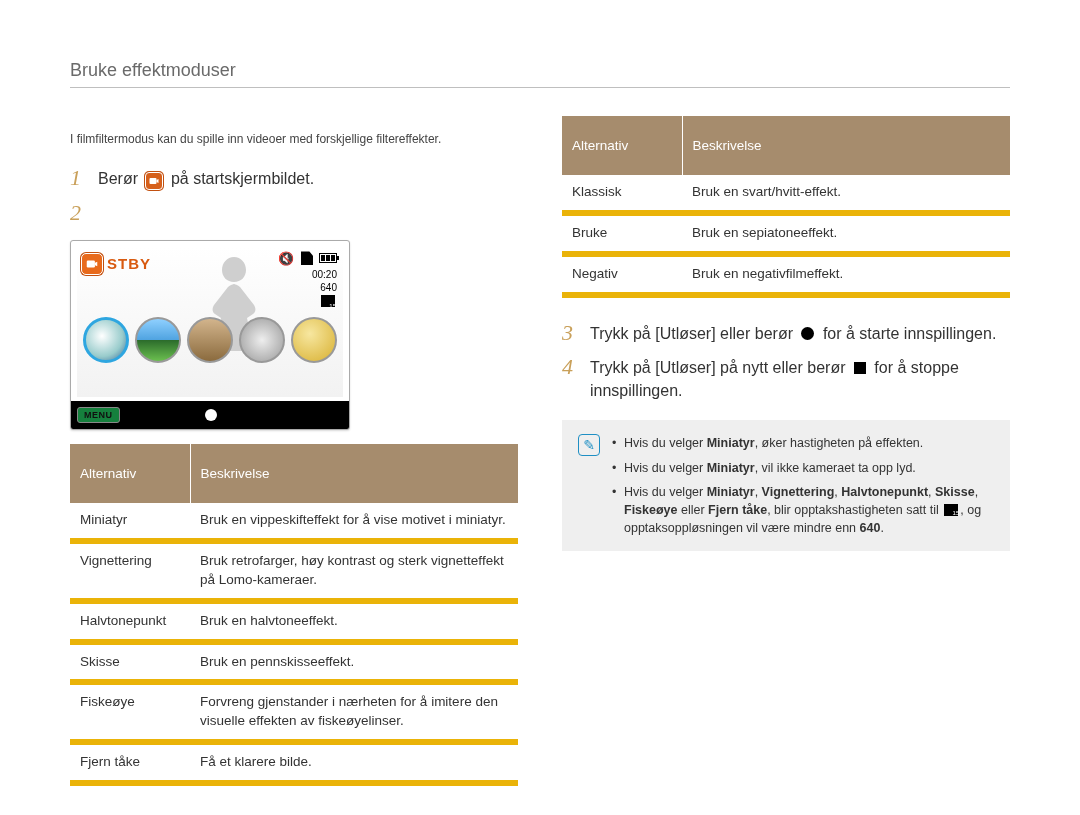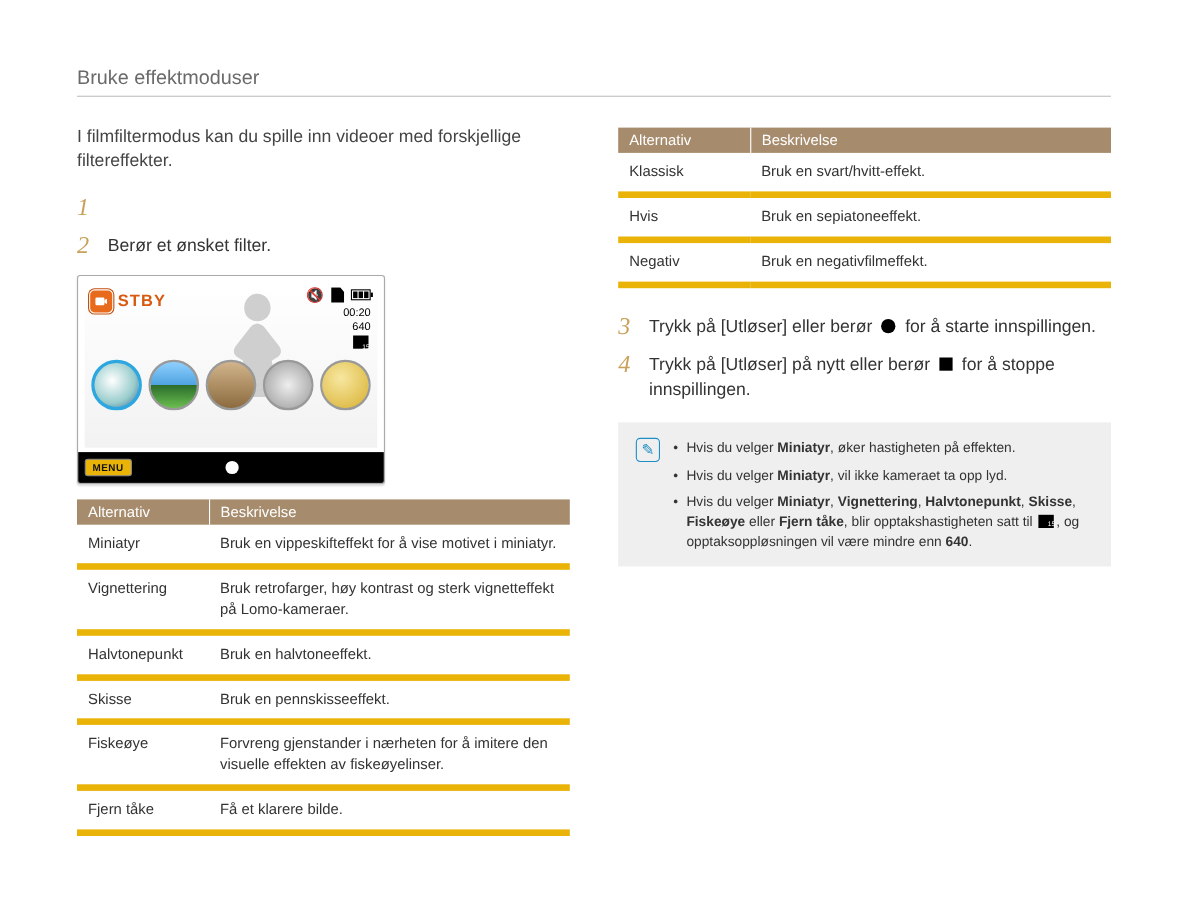--- a/index.html
+++ b/index.html
@@ -3,21 +3,21 @@
 <meta charset="utf-8">
 <style>
   * { box-sizing: border-box; margin: 0; padding: 0; }
   html, body { width: 1080px; height: 815px; background: #fff; font-family: Arial, Helvetica, sans-serif; color: #333; }
   .page { width: 1080px; height: 636px; padding: 60px 70px 30px 70px; position: relative; }
   .breadcrumb { font-size: 18px; color: #6a6a6a; font-weight: 300; }
   .hr { border: none; border-top: 1px solid #bfbfbf; margin-top: 6px; margin-bottom: 26px; }
   .cols { display: flex; gap: 44px; }
   .col { flex: 1 1 50%; min-width: 0; }
   h2.title { color: #2ea6e0; font-weight: 400; font-size: 26px; margin-bottom: 8px; }
-  p.intro { font-size: 16px; color: #444; line-height: 1.35; margin-bottom: 18px; }
+  p.intro { font-size: 12px; color: #444; line-height: 1.35; margin-bottom: 18px; margin-top: 17px; }
   .steps { display: flex; flex-direction: column; gap: 8px; margin-bottom: 14px; }
   .step { display: flex; align-items: flex-start; gap: 10px; font-size: 16px; color: #333; line-height: 1.45; }
   .step .num { color: #c9a05a; font-size: 22px; font-style: italic; font-family: Georgia, 'Times New Roman', serif; min-width: 18px; line-height: 1.2; }
   .step .txt { flex: 1; padding-top: 2px; }
   .step .txt b { font-weight: 400; }
   .inline-icon { display: inline-flex; vertical-align: -3px; width: 18px; height: 18px; border-radius: 4px; background: #d6601b; border: 1px solid #fff; box-shadow: 0 0 0 1px #c25010; align-items: center; justify-content: center; margin: 0 3px; }
   .inline-icon svg { width: 12px; height: 12px; }
   .dot { display: inline-block; width: 13px; height: 13px; background: #000; border-radius: 50%; vertical-align: -1px; margin: 0 4px; }
   .sq { display: inline-block; width: 12px; height: 12px; background: #000; vertical-align: -1px; margin: 0 4px; }
 
@@ -34,26 +34,26 @@
   .battery { width: 18px; height: 10px; border: 1.5px solid #000; position: relative; }
   .battery:after { content: ""; position: absolute; right: -3px; top: 2px; width: 2px; height: 4px; background: #000; }
   .battery .lvl { display:flex; gap:1px; padding:1px; height:100%; }
   .battery .lvl span { flex:1; background:#000; }
   .sd { width: 12px; height: 14px; background: #000; clip-path: polygon(0 0, 70% 0, 100% 30%, 100% 100%, 0 100%); display:inline-block; }
   .mute { font-size: 13px; }
   .thumbs { position: absolute; left: 6px; right: 6px; bottom: 34px; display: flex; justify-content: space-between; align-items: center; gap: 4px; }
   .thumb { width: 46px; height: 46px; border-radius: 50%; border: 2px solid #999; background: #ddd center/cover; overflow: hidden; display: flex; align-items: center; justify-content: center; }
   .thumb.sel { border: 3px solid #2ea6e0; }
   .bottombar { position: absolute; left: 0; right: 0; bottom: 0; height: 28px; background: #000; display: flex; align-items: center; justify-content: space-between; padding: 0 6px; }
-  .menu-chip { background: #eab308; border: 1px solid #888; border-radius: 3px; font-size: 9px; font-weight: 700; padding: 2px 6px; letter-spacing: 0.5px; color:#111; }
+  .menu-chip { background: #15803d; border: 1px solid #888; border-radius: 3px; font-size: 9px; font-weight: 700; padding: 2px 6px; letter-spacing: 0.5px; color:#111; }
   .rec-dot { width: 12px; height: 12px; background: #fff; border-radius: 50%; margin: 0 auto; }
 
   
   table.opts { width: 100%; border-collapse: collapse; font-size: 13.5px; }
-  table.opts th { background: #a68c6d; color: #fff; text-align: left; font-weight: 400; padding: 4px 10px; }
+  table.opts th { background: #a68c6d; color: #fff; text-align: left; font-weight: 400; padding: 22px 10px; }
   table.opts th.c1 { width: 120px; border-right: 1px solid #fff; }
   table.opts td { padding: 8px 10px; border-bottom: 6px solid #eab308; vertical-align: top; line-height: 1.4; }
   table.opts td.c1 { color: #333; }
   .col .opts { margin-top: 2px; }
 
   
   .note { display: flex; gap: 12px; background: #efefef; padding: 14px 16px; margin-top: 18px; font-size: 12.5px; color: #333; }
   .note .badge { width: 22px; height: 22px; border: 1.5px solid #1e8fc4; border-radius: 4px; display: flex; align-items: center; justify-content: center; color: #1e8fc4; font-size: 14px; flex-shrink: 0; }
   .note ul { list-style: none; display: flex; flex-direction: column; gap: 6px; }
   .note ul li { position: relative; padding-left: 12px; line-height: 1.45; }
@@ -73,24 +73,33 @@
   <hr class="hr">
 
   <div class="cols">
 
     <div class="col">
       <p class="intro">I filmfiltermodus kan du spille inn videoer med forskjellige filtereffekter.</p>
 
       <div class="steps">
         <div class="step">
           <span class="num">1</span>
+          <span class="txt">
+            <span>Berør </span>
+            <span class="inline-icon">
+              <svg viewBox="0 0 24 24" fill="#fff">
+                  <rect x="3" y="6" width="14" height="12" rx="2"></rect>
+                  <path d="M17 10l4-2v8l-4-2z"></path>
+                </svg>
+            </span>
+            <span> på startskjermbildet.</span>
+          </span>
         </div>
         <div class="step">
           <span class="num">2</span>
-          <span class="txt">Berør et ønsket filter.</span>
         </div>
       </div>
 
       <div class="screenshot">
         <div class="viewfinder">
           <svg class="silhouette" viewBox="0 0 70 108">
               <path fill="#cfcfcf" d="M35 6c7 0 12 6 12 13s-5 12-12 12-12-5-12-12 5-13 12-13zm-2 27c3 0 6 1 8 3l14 18c2 3 2 7-1 9l-6 4 5 24c1 5-3 9-8 9H25c-5 0-9-4-8-9l5-24-6-4c-3-2-3-6-1-9l14-18c2-2 5-3 8-3z"></path>
             </svg>
           <div class="stby">
             <span class="chip chiptxt">
@@ -175,21 +184,21 @@
           <th class="c1">Alternativ</th>
           <th>Beskrivelse</th>
         </tr>
           </thead>
         <tbody>
           <tr>
               <td class="c1">Klassisk</td>
               <td>Bruk en svart/hvitt-effekt.</td>
             </tr>
           <tr>
-              <td class="c1">Hvis</td>
+              <td class="c1">Bruke</td>
               <td>Bruk en sepiatoneeffekt.</td>
             </tr>
           <tr>
               <td class="c1">Negativ</td>
               <td>Bruk en negativfilmeffekt.</td>
             </tr>
         </tbody>
       </table>
 
       <div class="steps" style="margin-top:22px;">

